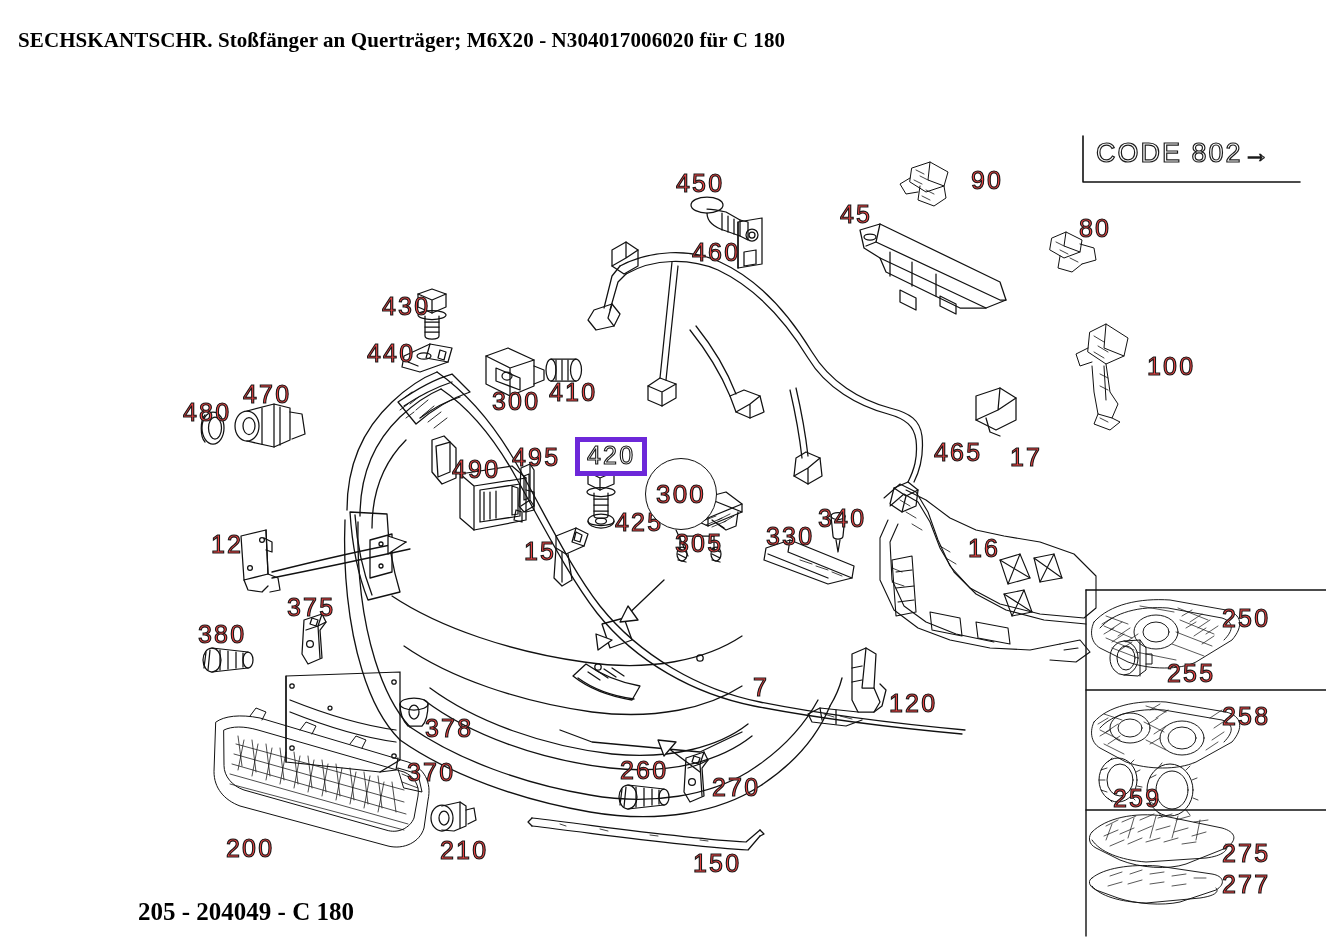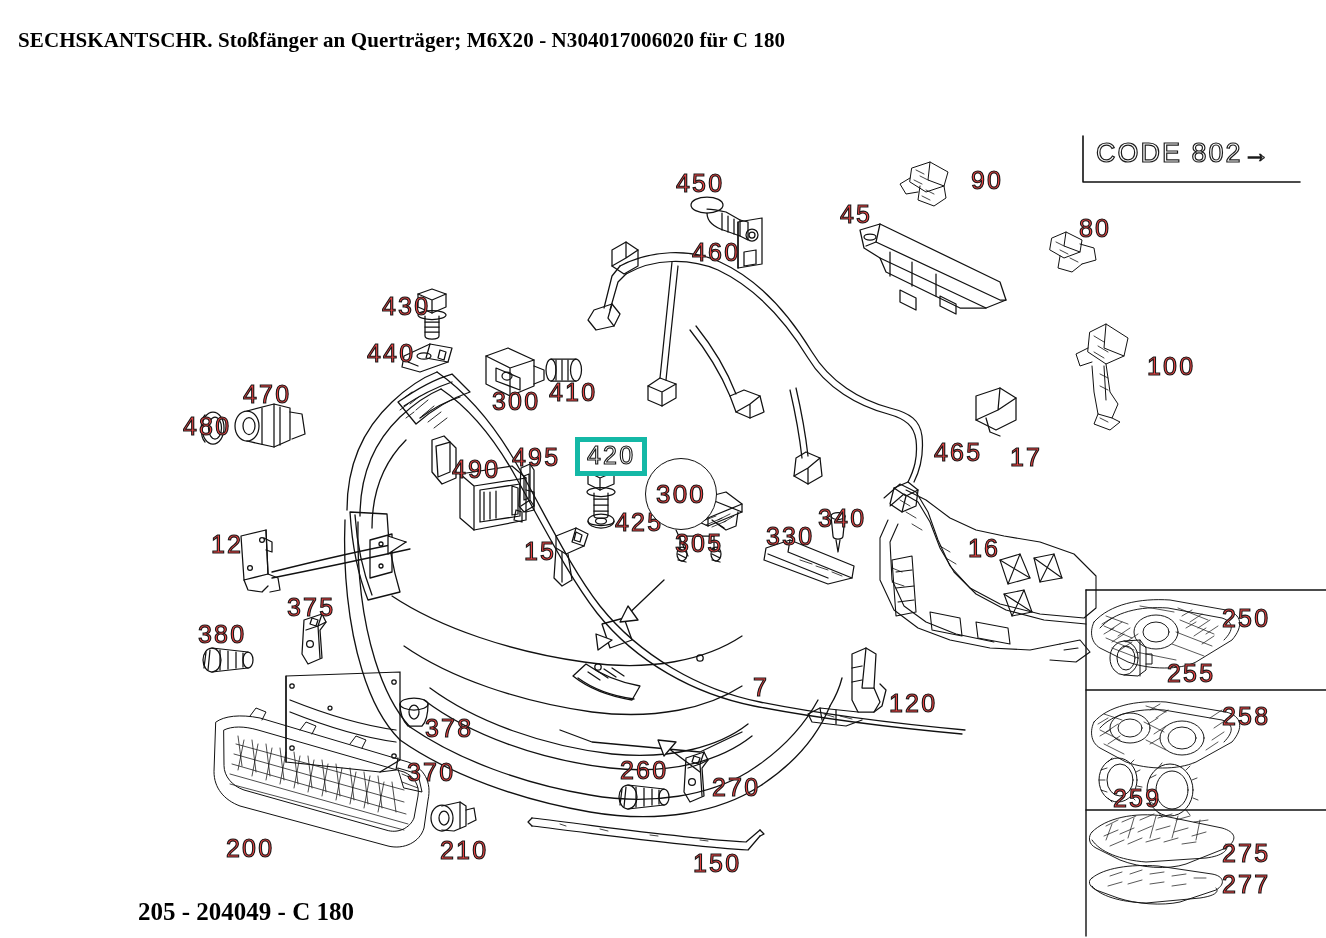--- a/index.html
+++ b/index.html
@@ -35,21 +35,21 @@
     white-space:nowrap;
     line-height:1;
     user-select:none;
   }
 
   
   .lbl.hl{
     color:#ffffff;
     -webkit-text-stroke:1.1px #1a1a1a;
     background:#ffffff;
-    border:5px solid #14b8a6;
+    border:5px solid #6d28d9;
     padding:1px 7px 3px 7px;
     line-height:1;
   }
 
   
   .lbl.circled{
     border:1.6px solid #111;
     border-radius:50%;
     width:72px;height:72px;
     display:flex;align-items:center;justify-content:center;
@@ -645,21 +645,21 @@
       <path d="M1108 886 L1122 882 M1128 884 L1142 880 M1150 884 L1164 882
                M1172 886 L1186 884"></path>
     </g>
   </g>
 
 </svg>
 </div>
 
 <div id="code-label">CODE 802→</div>
 
-<div class="lbl" style="left:183px;top:414px">480</div>
+<div class="lbl" style="left:183px;top:400px">480</div>
 <div class="lbl" style="left:243px;top:382px">470</div>
 <div class="lbl" style="left:382px;top:294px">430</div>
 <div class="lbl" style="left:367px;top:341px">440</div>
 <div class="lbl" style="left:492px;top:389px">300</div>
 <div class="lbl" style="left:549px;top:380px">410</div>
 <div class="lbl" style="left:676px;top:171px">450</div>
 <div class="lbl" style="left:692px;top:240px">460</div>
 <div class="lbl" style="left:971px;top:168px">90</div>
 <div class="lbl" style="left:840px;top:202px">45</div>
 <div class="lbl" style="left:1079px;top:216px">80</div>

